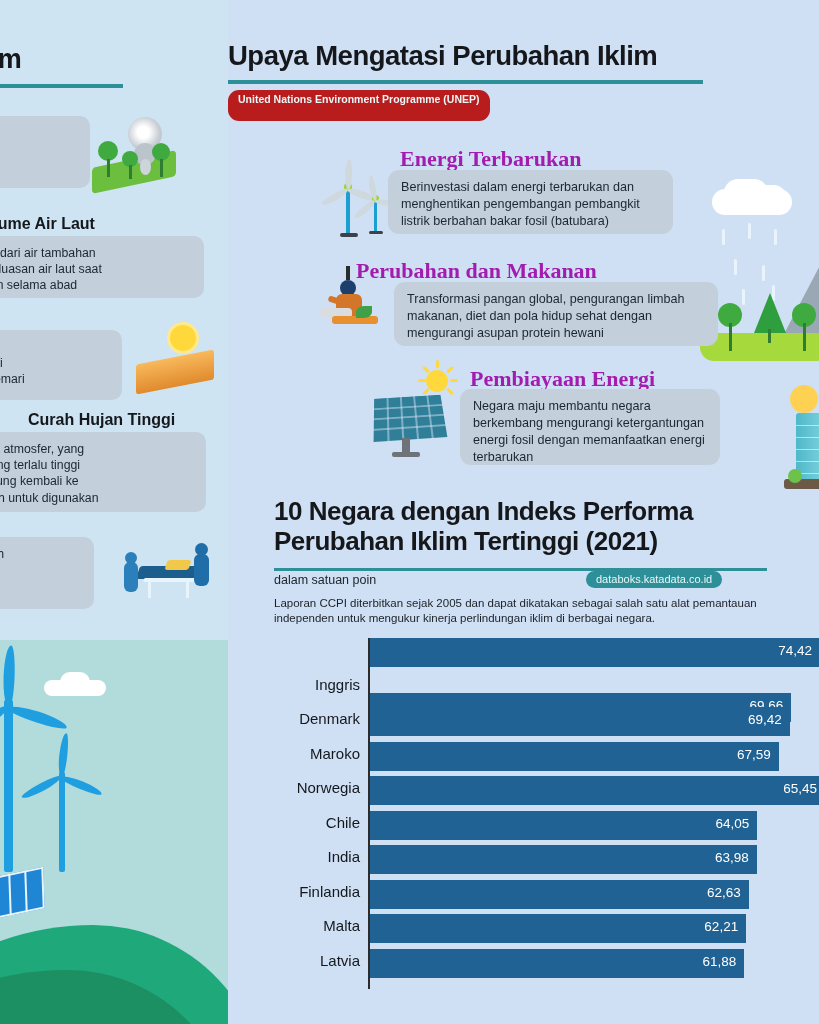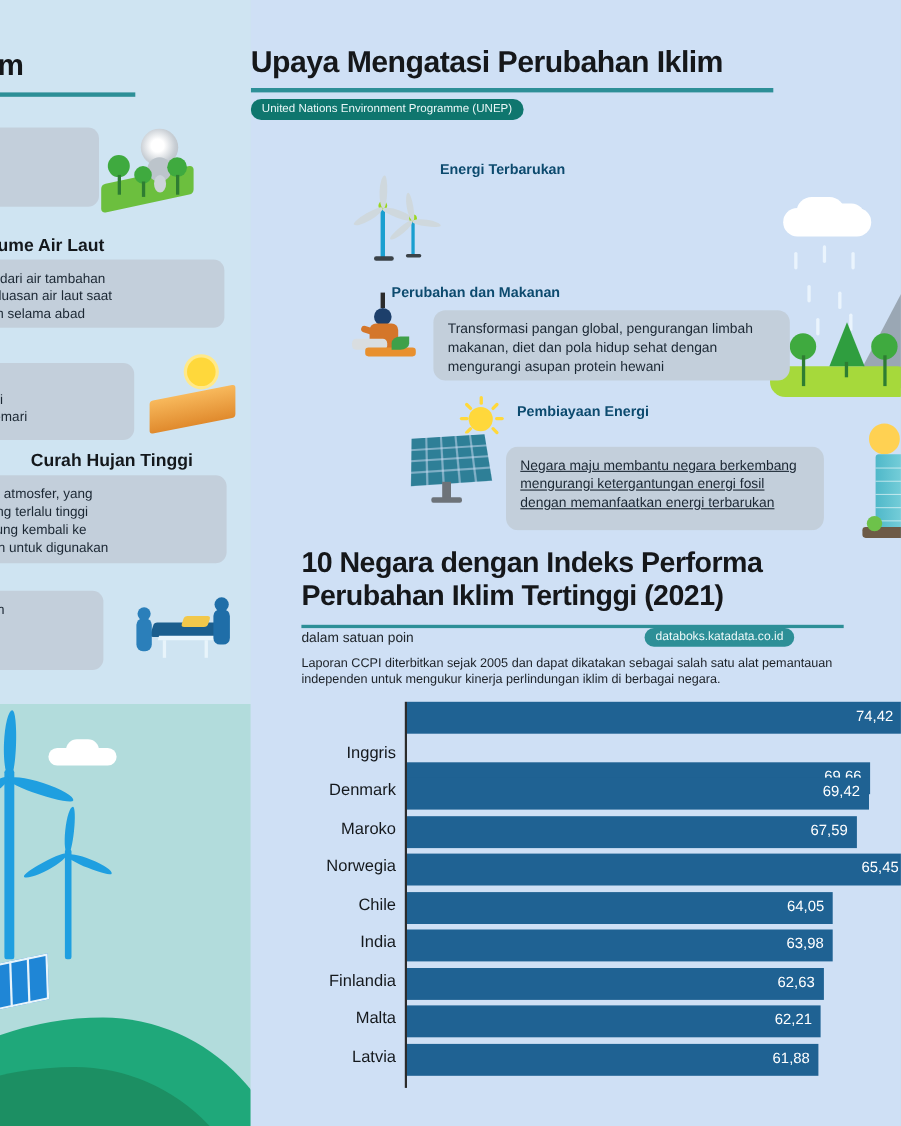--- a/index.html
+++ b/index.html
@@ -31,22 +31,22 @@
   .turbine .mast{position:absolute;background:#1f9fe0;border-radius:2px;}
   .blade{position:absolute;background:#1f9fe0;border-radius:50% 50% 50% 50%/60% 60% 40% 40%;transform-origin:0 50%;}
   .cloudw{position:absolute;background:#fff;border-radius:40px;}
   .spanel{position:absolute;background:#1f86d6;border:2px solid #e8f4fb;transform:skewY(-10deg) rotate(-2deg);}
   .spanel i{position:absolute;background:#e8f4fb;}
 
   
   .main{position:absolute;left:228px;top:0;width:591px;height:1024px;background:#cfe0f5;overflow:hidden;}
   .m-title{position:absolute;left:0px;top:42px;width:510px;font-size:27.5px;font-weight:bold;color:#15171a;letter-spacing:-.5px;line-height:1.05;}
   .m-rule{position:absolute;left:0px;top:80px;width:475px;height:4px;background:#2d8f97;}
-  .badge{position:absolute;background:#0f766e;color:#eaf7f8;border-radius:11px;font-size:10.5px;padding:3px 10px 4px;white-space:nowrap;}
-  .sec-head{position:absolute;font-size:13px;font-weight:bold;color:#0c4a6e;white-space:nowrap;}
+  .badge{position:absolute;background:#b91c1c;color:#eaf7f8;border-radius:11px;font-size:10.5px;padding:3px 10px 16px;white-space:nowrap;font-weight:bold;}
+  .sec-head{position:absolute;font-size:22px;font-weight:bold;color:#a21caf;white-space:nowrap;font-family:Liberation Serif, serif;}
   .sec-box{position:absolute;background:#c3cfdb;border-radius:11px;padding:9px 13px;box-sizing:border-box;color:#1b2733;font-size:12.6px;line-height:1.35;}
 
   
   .c-title{position:absolute;left:46px;top:496px;width:500px;font-size:26px;font-weight:bold;color:#15171a;letter-spacing:-.5px;line-height:1.16;}
   .c-rule{position:absolute;left:46px;top:568px;width:493px;height:3px;background:#2d8f97;}
   .c-unit{position:absolute;left:46px;top:573px;font-size:12.5px;color:#20262c;}
   .c-src{position:absolute;left:358px;top:571px;background:#2d8f97;color:#eaf7f8;border-radius:10px;font-size:11px;padding:2px 10px 3px;white-space:nowrap;}
   .c-note{position:absolute;left:46px;top:596px;width:510px;font-size:11.5px;line-height:1.28;color:#1b2026;}
 
   .chart{position:absolute;left:34px;top:638px;width:540px;height:352px;}
@@ -229,20 +229,21 @@
       <div class="bl" style="left:26px;top:31px;width:30px;height:7px;transform:rotate(150deg);"></div>
       <div class="bl" style="left:26px;top:31px;width:30px;height:7px;transform:rotate(272deg);"></div>
       <div class="pole" style="left:52px;top:44px;height:34px;width:3px;"></div>
       <div style="position:absolute;left:47px;top:76px;width:14px;height:3px;background:#3b4248;border-radius:2px;"></div>
       <div class="hub" style="left:50px;top:40px;width:7px;height:7px;"></div>
       <div class="bl" style="left:53px;top:43px;width:26px;height:6px;transform:rotate(8deg);"></div>
       <div class="bl" style="left:53px;top:43px;width:26px;height:6px;transform:rotate(140deg);"></div>
       <div class="bl" style="left:53px;top:43px;width:26px;height:6px;transform:rotate(260deg);"></div>
     </div>
     <div class="sec-head" style="left:172px;top:146px;">Energi Terbarukan</div>
+    <div class="sec-box" style="left:160px;top:170px;width:285px;height:64px;">Berinvestasi dalam energi terbarukan dan menghentikan pengembangan pembangkit listrik berbahan bakar fosil (batubara)</div>
 
     <div style="position:absolute;left:88px;top:262px;width:76px;height:72px;">
       <div style="position:absolute;left:30px;top:4px;width:4px;height:14px;background:#2b2b2b;"></div>
       <div style="position:absolute;left:24px;top:18px;width:16px;height:16px;border-radius:50%;background:#1d3f6b;"></div>
       <div style="position:absolute;left:20px;top:32px;width:26px;height:24px;background:#d4762a;border-radius:6px;"></div>
       <div style="position:absolute;left:12px;top:36px;width:18px;height:6px;background:#d4762a;border-radius:3px;transform:rotate(18deg);"></div>
       <div style="position:absolute;left:4px;top:46px;width:32px;height:10px;background:#d9dde0;border-radius:4px;"></div>
       <div style="position:absolute;left:16px;top:54px;width:46px;height:8px;background:#e8902f;border-radius:3px;"></div>
       <div style="position:absolute;left:40px;top:44px;width:16px;height:12px;background:#3fa049;border-radius:50% 0 50% 0;"></div>
     </div>
@@ -265,21 +266,21 @@
         <i style="left:41px;top:0;width:1.5px;height:46px;"></i>
         <i style="left:55px;top:0;width:1.5px;height:46px;"></i>
         <i style="left:0;top:11px;width:70px;height:1.5px;"></i>
         <i style="left:0;top:22px;width:70px;height:1.5px;"></i>
         <i style="left:0;top:33px;width:70px;height:1.5px;"></i>
       </div>
       <div style="position:absolute;left:32px;top:70px;width:8px;height:16px;background:#6d7379;"></div>
       <div style="position:absolute;left:22px;top:84px;width:28px;height:5px;background:#6d7379;border-radius:2px;"></div>
     </div>
     <div class="sec-head" style="left:242px;top:366px;">Pembiayaan Energi</div>
-    <div class="sec-box" style="left:232px;top:406px;width:289px;height:76px;text-decoration:underline;">Negara maju membantu negara berkembang mengurangi ketergantungan energi fosil dengan memanfaatkan energi terbarukan</div>
+    <div class="sec-box" style="left:232px;top:389px;width:260px;height:76px;">Negara maju membantu negara berkembang mengurangi ketergantungan energi fosil dengan memanfaatkan energi terbarukan</div>
 
     <div class="c-title">10 Negara dengan Indeks Performa Perubahan Iklim Tertinggi (2021)</div>
     <div class="c-rule"></div>
     <div class="c-unit">dalam satuan poin</div>
     <div class="c-src">databoks.katadata.co.id</div>
     <div class="c-note">Laporan CCPI diterbitkan sejak 2005 dan dapat dikatakan sebagai salah satu alat pemantauan independen untuk mengukur kinerja perlindungan iklim di berbagai negara.</div>
 
     <div class="chart">
       <div class="axis" style="height: 351px;"></div>
       <div id="rows">

